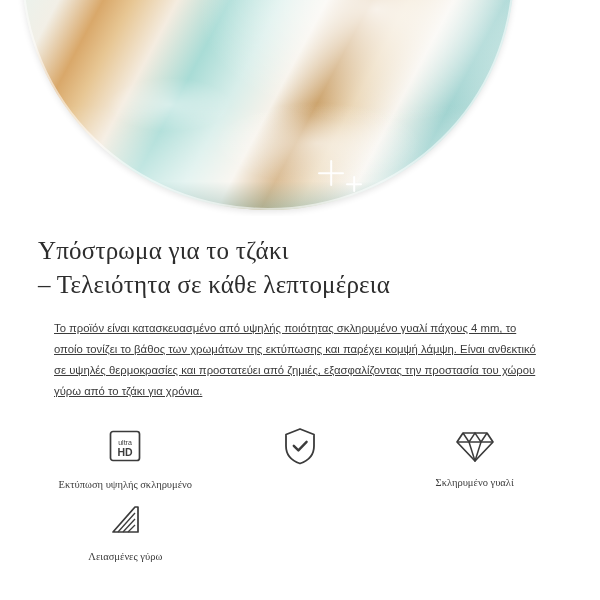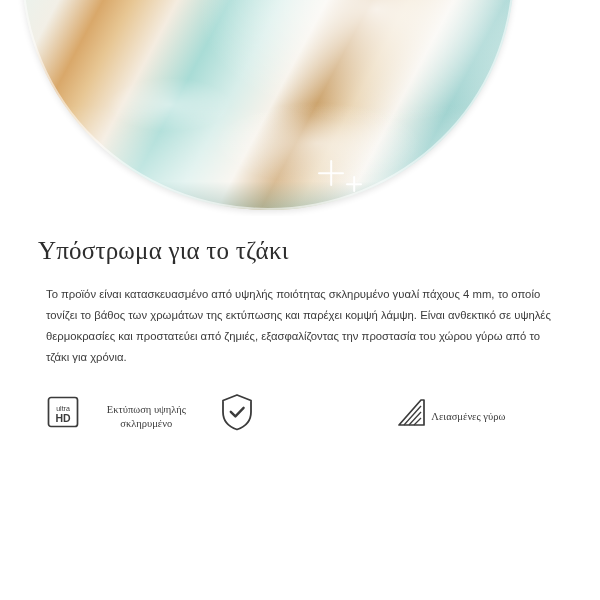--- a/index.html
+++ b/index.html
@@ -124,34 +124,35 @@
     font-weight: 400;
     margin: 0 0 16px 0;
     letter-spacing: 0.2px;
   }
   .headline .line2 { display: block; }
 
   .body-copy {
     font-size: 11.3px;
     line-height: 21px;
     color: #3b3b3b;
-    margin: 8px;
+    margin: 16px;
     max-width: 528px;
+    text-decoration: underline;
   }
 
   
   .features {
     display: grid;
     grid-template-columns: repeat(3, 1fr);
     row-gap: 6px;
     margin-top: 22px;
   }
   .feature {
     display: flex;
-    flex-direction: row;
+    flex-direction: column;
     align-items: center;
     text-align: center;
     padding: 0 4px;
   }
   .feature-icon {
     height: 46px;
     display: flex;
     align-items: center;
     justify-content: center;
     margin-bottom: 8px;
@@ -177,20 +178,21 @@
     <div class="glass-disc"></div>
     <div class="glass-edge"></div>
     <div class="sparkle s1"></div>
     <div class="sparkle s2"></div>
   </div>
 
   <div class="content">
 
     <h1 class="headline">
       <span>Υπόστρωμα για το τζάκι</span>
+      <span class="line2">– Τελειότητα σε κάθε λεπτομέρεια</span>
     </h1>
 
     <p class="body-copy">Το προϊόν είναι κατασκευασμένο από υψηλής ποιότητας σκληρυμένο γυαλί πάχους 4 mm, το οποίο τονίζει το βάθος των χρωμάτων της εκτύπωσης και παρέχει κομψή λάμψη. Είναι ανθεκτικό σε υψηλές θερμοκρασίες και προστατεύει από ζημιές, εξασφαλίζοντας την προστασία του χώρου γύρω από το τζάκι για χρόνια.</p>
 
     <div class="features">
 
 
       <div class="feature">
         <div class="feature-icon">
           <svg width="42" height="40" viewBox="0 0 42 40">
@@ -204,20 +206,31 @@
 
       <div class="feature">
         <div class="feature-icon">
           <svg width="40" height="44" viewBox="0 0 40 44">
             <path d="M20 4 L34 9.5 V21 c0 9-6 14.8-14 17.5C12 35.8 6 30 6 21 V9.5 Z" fill="none" stroke="#3b3b3b" stroke-width="1.8" stroke-linejoin="round"></path>
             <path d="M13.8 20.8 l4.6 4.6 l8.2 -8.6" fill="none" stroke="#3b3b3b" stroke-width="2.4" stroke-linecap="round" stroke-linejoin="round"></path>
           </svg>
         </div>
       </div>
 
+      <div class="feature row2">
+        <div class="feature-icon">
+          <svg width="42" height="38" viewBox="0 0 42 38">
+            <path d="M9 6 H33 L39 15 L21 34 L3 15 Z" fill="none" stroke="#3b3b3b" stroke-width="1.7" stroke-linejoin="round"></path>
+            <path d="M3 15 H39" stroke="#3b3b3b" stroke-width="1.5"></path>
+            <path d="M9 6 L15 15 L21 34 L27 15 L33 6" fill="none" stroke="#3b3b3b" stroke-width="1.5" stroke-linejoin="round"></path>
+            <path d="M15 15 L21 6 L27 15" fill="none" stroke="#3b3b3b" stroke-width="1.4"></path>
+          </svg>
+        </div>
+        <div class="feature-label">Σκληρυμένο γυαλί</div>
+      </div>
 
       <div class="feature row2">
         <div class="feature-icon">
           <svg width="40" height="36" viewBox="0 0 40 36">
             <path d="M8 30 L30 5 L33 5 L33 30 Z" fill="none" stroke="#3b3b3b" stroke-width="1.7" stroke-linejoin="round"></path>
             <path d="M13 30 L30 11" stroke="#3b3b3b" stroke-width="1.3"></path>
             <path d="M18 30 L30 17" stroke="#3b3b3b" stroke-width="1.3"></path>
             <path d="M23 30 L30 23" stroke="#3b3b3b" stroke-width="1.3"></path>
           </svg>
         </div>

